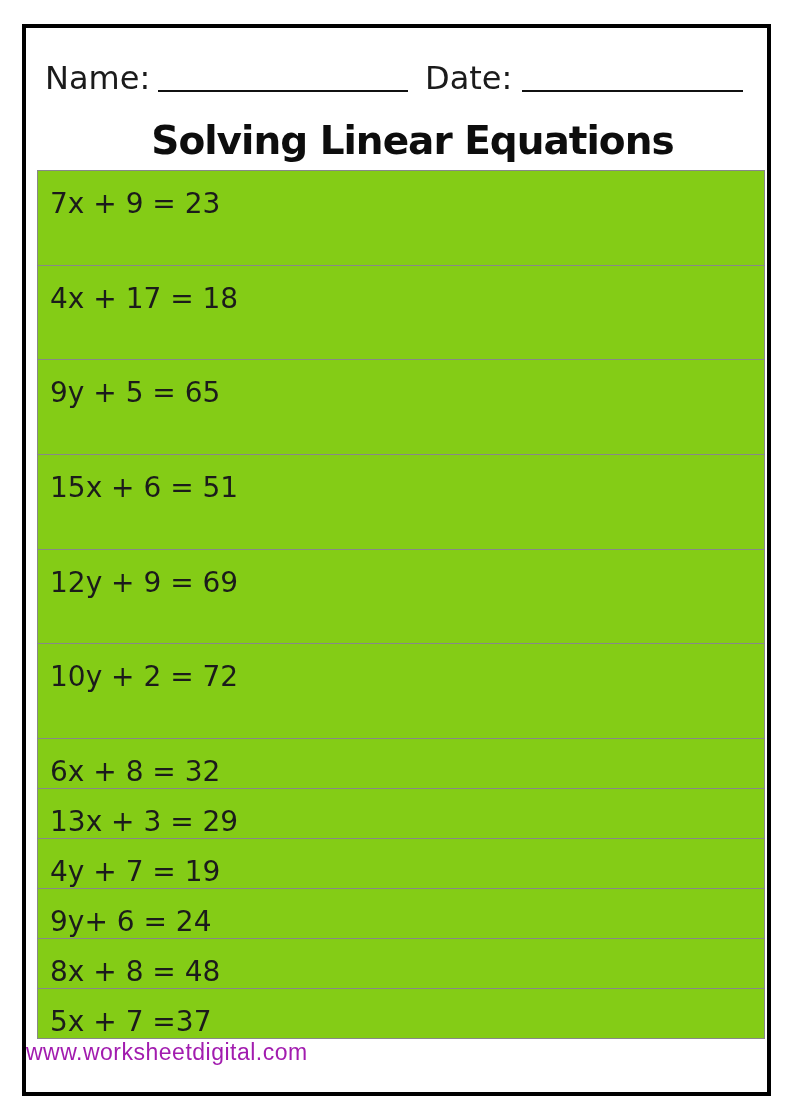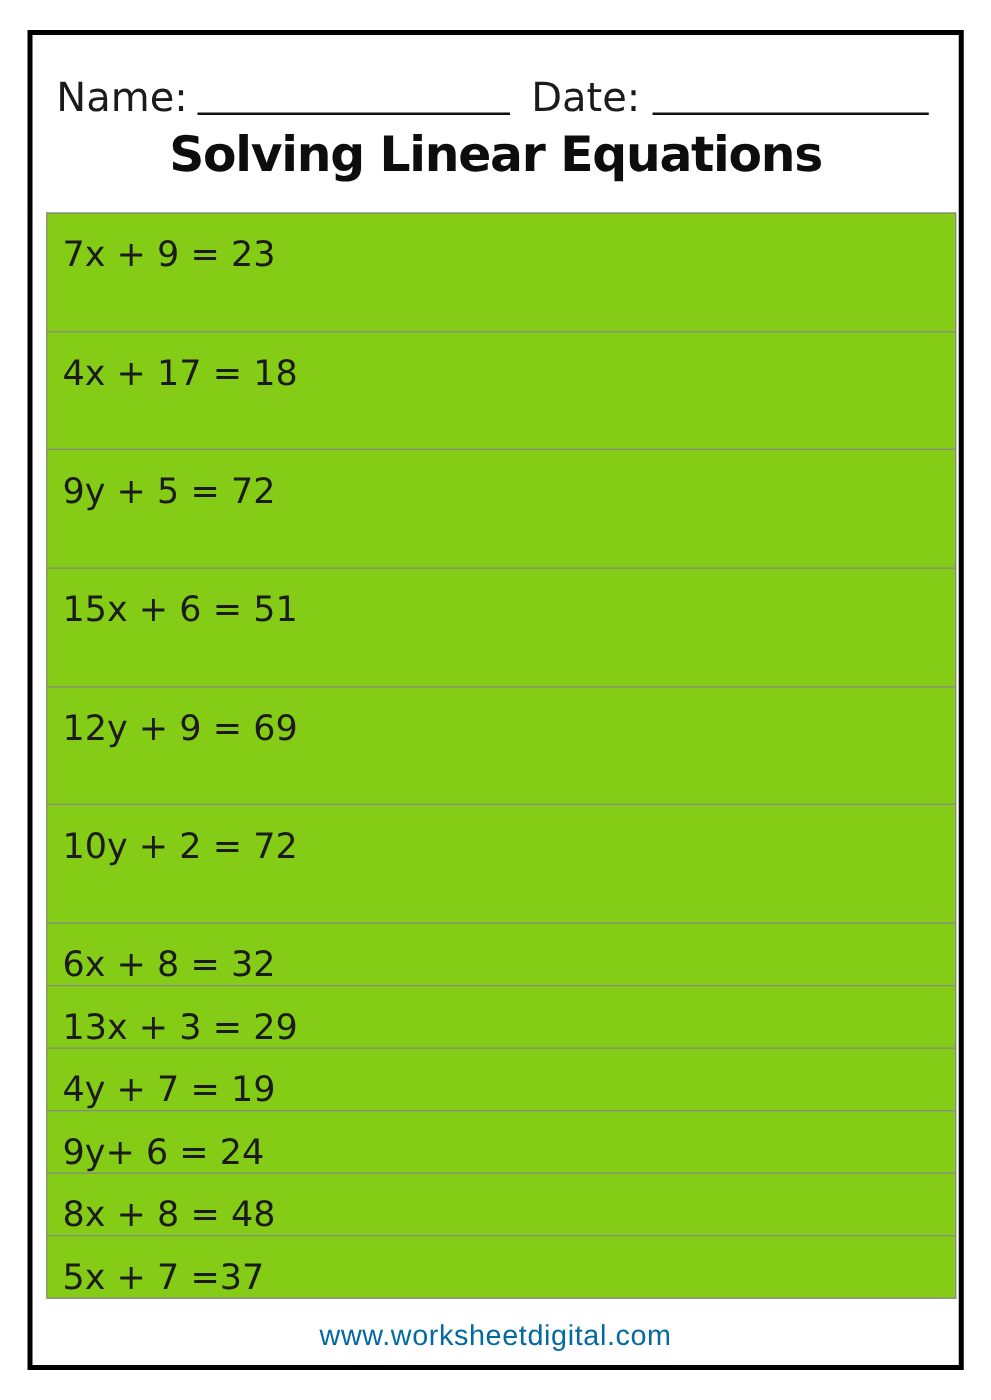--- a/index.html
+++ b/index.html
@@ -51,21 +51,21 @@
   }
   .name-line { width: 258px; margin-left: 8px; }
   .date-label { margin-left: 17px; }
   .date-line { width: 228px; margin-left: 10px; }
   
   .title {
     position: absolute;
     top: 74px;
     left: 0;
     width: 100%;
-    margin: 0;
+    margin: 16px;
     text-align: center;
     font-size: 39px;
     font-weight: bold;
     letter-spacing: -1px;
     color: #0d0d0d;
   }
   
   .problems-grid {
     position: absolute;
     left: 11px;
@@ -86,27 +86,26 @@
     box-sizing: border-box;
   }
   .equation {
     font-size: 28px;
     color: #1b1b1b;
     white-space: pre;
   }
   
   .footer {
     position: absolute;
-    bottom: 10px;
+    bottom: 26px;
     left: 0;
     width: 100%;
-    text-align: center;
     font-size: 23px;
     letter-spacing: 0.5px;
-    color: #0369a1;
+    color: #a21caf;
     font-family: "Liberation Sans", "DejaVu Sans", sans-serif;
   }
 </style>
 </head>
 <body>
 
 <div class="sheet">
   <div class="page">
 
     <div class="name-date-row">
@@ -119,21 +118,21 @@
     <h1 class="title">Solving Linear Equations</h1>
 
     <div class="problems-grid">
       <div class="cell">
         <span class="equation">7x + 9 = 23</span>
       </div>
       <div class="cell">
         <span class="equation">4x + 17 = 18</span>
       </div>
       <div class="cell">
-        <span class="equation">9y + 5 = 72</span>
+        <span class="equation">9y + 5 = 65</span>
       </div>
       <div class="cell">
         <span class="equation">15x + 6 = 51</span>
       </div>
       <div class="cell">
         <span class="equation">12y + 9 = 69</span>
       </div>
       <div class="cell">
         <span class="equation">10y + 2 = 72</span>
       </div>

